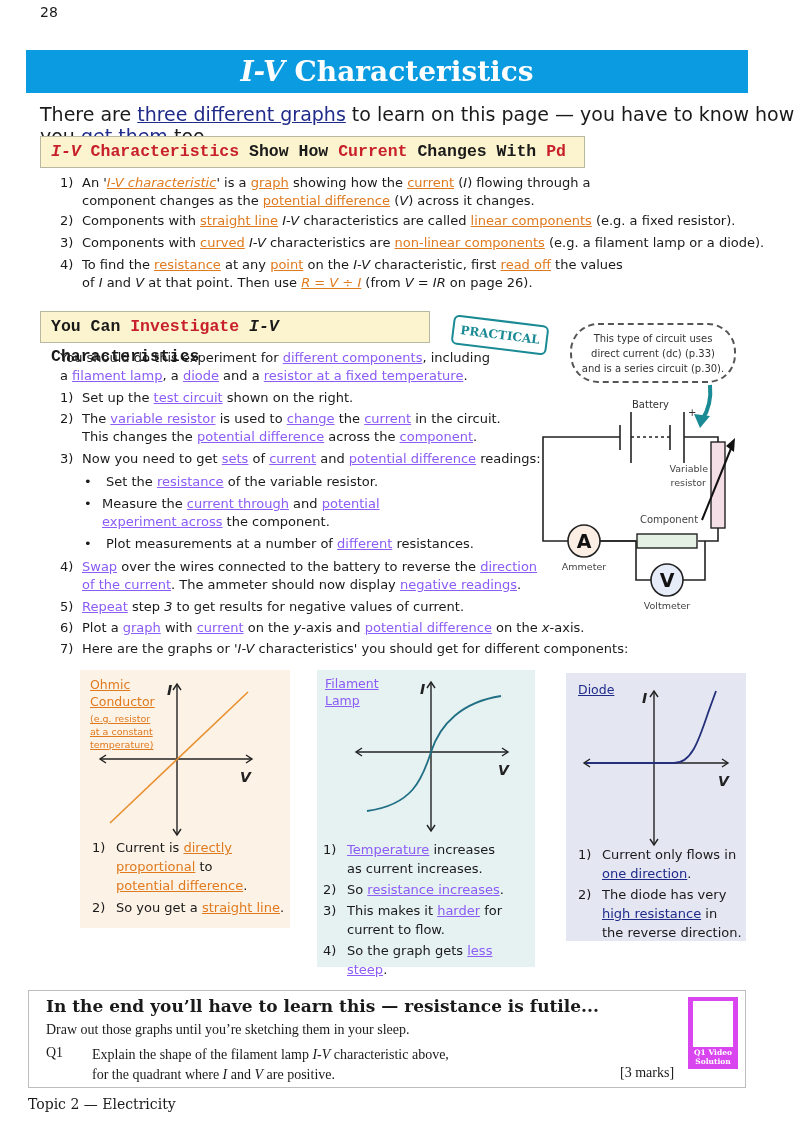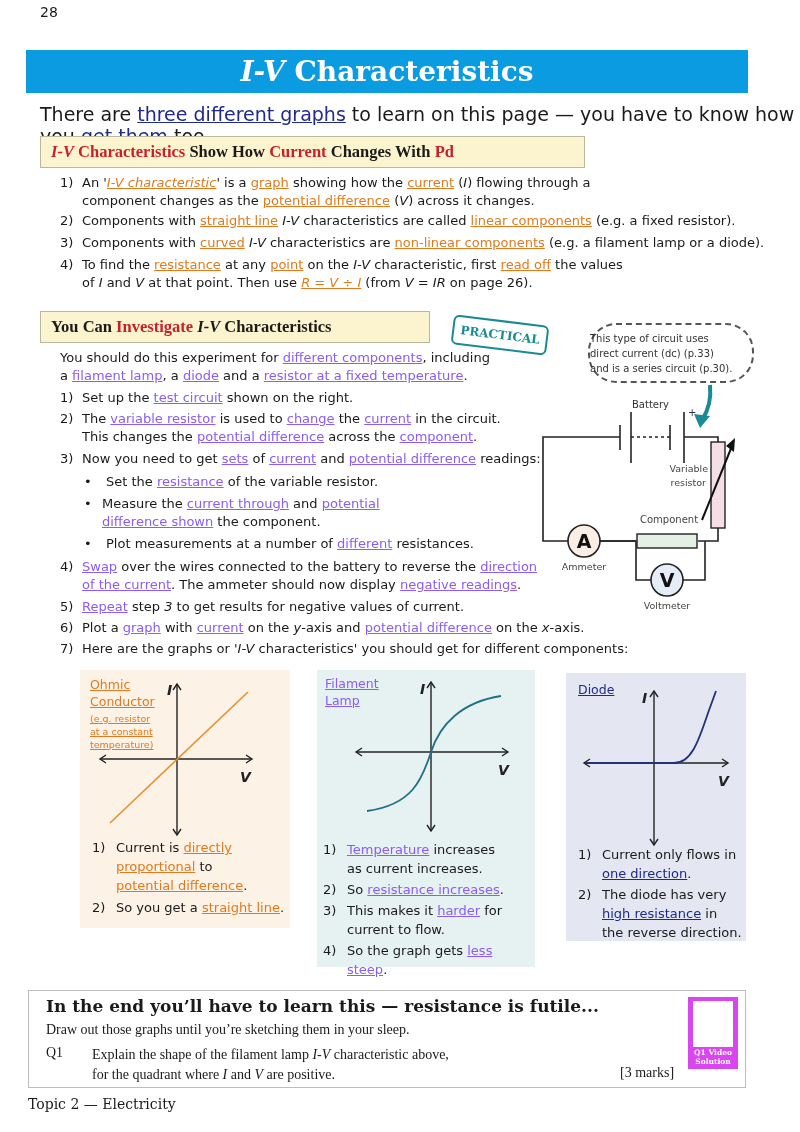--- a/index.html
+++ b/index.html
@@ -9,31 +9,31 @@
   .u-blue { color: #1f2a8a; text-decoration: underline; }
   .u-orange { color: #e07a1f; text-decoration: underline; }
   .u-teal { color: #8b5cf6; text-decoration: underline; }
   .u-navy { color: #1f2a8a; text-decoration: underline; }
   .red { color: #c8202a; }
   .it { font-style: italic; }
   .page-num { left: 40px; top: 4px; font-size: 14px; }
   .title-bar { left: 26px; top: 50px; width: 722px; height: 43px; background: #0a9be0; color: #fff; text-align: center;
     font-family: "DejaVu Serif", serif; font-weight: bold; font-size: 28px; line-height: 43px; }
   .intro { left: 40px; top: 103px; font-size: 19px; }
-  .heading-box { background: #fbf4cf; border: 1px solid #b8b8a0; font-family: Liberation Serif, serif; font-weight: bold; color: #1a1a1a; }
+  .heading-box { background: #fbf4cf; border: 1px solid #b8b8a0; font-family: Liberation Mono, monospace; font-weight: bold; color: #1a1a1a; }
   .h1box { left: 40px; top: 136px; width: 545px; height: 32px; font-size: 16.5px; line-height: 30px; padding-left: 10px; }
   .h2box { left: 40px; top: 311px; width: 390px; height: 32px; font-size: 16.5px; line-height: 30px; padding-left: 10px; }
   .list { font-size: 13px; line-height: 18px; }
   .list .row { position: absolute; white-space: nowrap; }
   .list .num { position: absolute; left: 0; }
   .list .txt { position: absolute; left: 22px; }
   .practical { left: 452px; top: 320px; width: 96px; height: 30px; border: 2px solid #1a8a94; border-radius: 6px; color: #1a8a94;
     font-family: "DejaVu Serif", serif; font-weight: bold; font-size: 12px; text-align: center; line-height: 26px; transform: rotate(7deg); }
-  .cloud { left: 588px; top: 323px; width: 166px; height: 60px; border: 2px dashed #555; border-radius: 28px;
-    font-size: 10px; text-align: left; color: #333; line-height: 15px; padding-top: 6px; }
+  .cloud { left: 570px; top: 323px; width: 166px; height: 60px; border: 2px dashed #555; border-radius: 28px;
+    font-size: 10px; text-align: center; color: #333; line-height: 15px; padding-top: 6px; }
   .card { position: absolute; }
   .card-ohmic { left: 80px; top: 670px; width: 210px; height: 258px; background: #fdf2e6; }
   .card-lamp { left: 317px; top: 670px; width: 218px; height: 297px; background: #e6f1f1; }
   .card-diode { left: 566px; top: 673px; width: 180px; height: 268px; background: #e4e6f2; }
   .card-title { position: absolute; font-size: 12.5px; line-height: 17px; }
   .card-sub { position: absolute; font-size: 9.5px; line-height: 13px; }
   .card-list { position: absolute; font-size: 13px; line-height: 19px; }
   .summary { left: 28px; top: 990px; width: 718px; height: 98px; border: 1px solid #bdbdbd; }
   .sum-title { left: 46px; top: 996px; font-family: "DejaVu Serif", serif; font-weight: bold; font-size: 17px; }
   .sum-text { font-family: "Liberation Serif", serif; font-size: 14px; }
@@ -107,21 +107,21 @@
   <div class="row" style="top:101px;">
     <span class="num">3)</span>
     <span class="txt"><span>Now you need to get </span><span class="u-teal">sets</span><span> of </span><span class="u-teal">current</span><span> and </span><span class="u-teal">potential difference</span><span> readings:</span></span>
   </div>
   <div class="row" style="top:124px; left:24px;">
     <span style="position:absolute; left:0;">•</span>
     <span style="position:absolute; left:22px;"><span>Set the </span><span class="u-teal">resistance</span><span> of the variable resistor.</span></span>
   </div>
   <div class="row" style="top:146px; left:24px;">
     <span style="position:absolute; left:0;">•</span>
-    <span style="position:absolute; left:18px;"><span>Measure the </span><span class="u-teal">current through</span><span> and </span><span class="u-teal">potential</span><br><span class="u-teal">difference shown</span><span> the component.</span></span>
+    <span style="position:absolute; left:18px;"><span>Measure the </span><span class="u-teal">current through</span><span> and </span><span class="u-teal">potential</span><br><span class="u-teal">experiment across</span><span> the component.</span></span>
   </div>
   <div class="row" style="top:186px; left:24px;">
     <span style="position:absolute; left:0;">•</span>
     <span style="position:absolute; left:22px;"><span>Plot measurements at a number of </span><span class="u-teal">different</span><span> resistances.</span></span>
   </div>
   <div class="row" style="top:209px;">
     <span class="num">4)</span>
     <span class="txt"><span class="u-teal">Swap</span><span> over the wires connected to the battery to reverse the </span><span class="u-teal">direction</span><br><span class="u-teal">of the current</span><span>.  The ammeter should now display </span><span class="u-teal">negative readings</span><span>.</span></span>
   </div>
   <div class="row" style="top:249px;">

